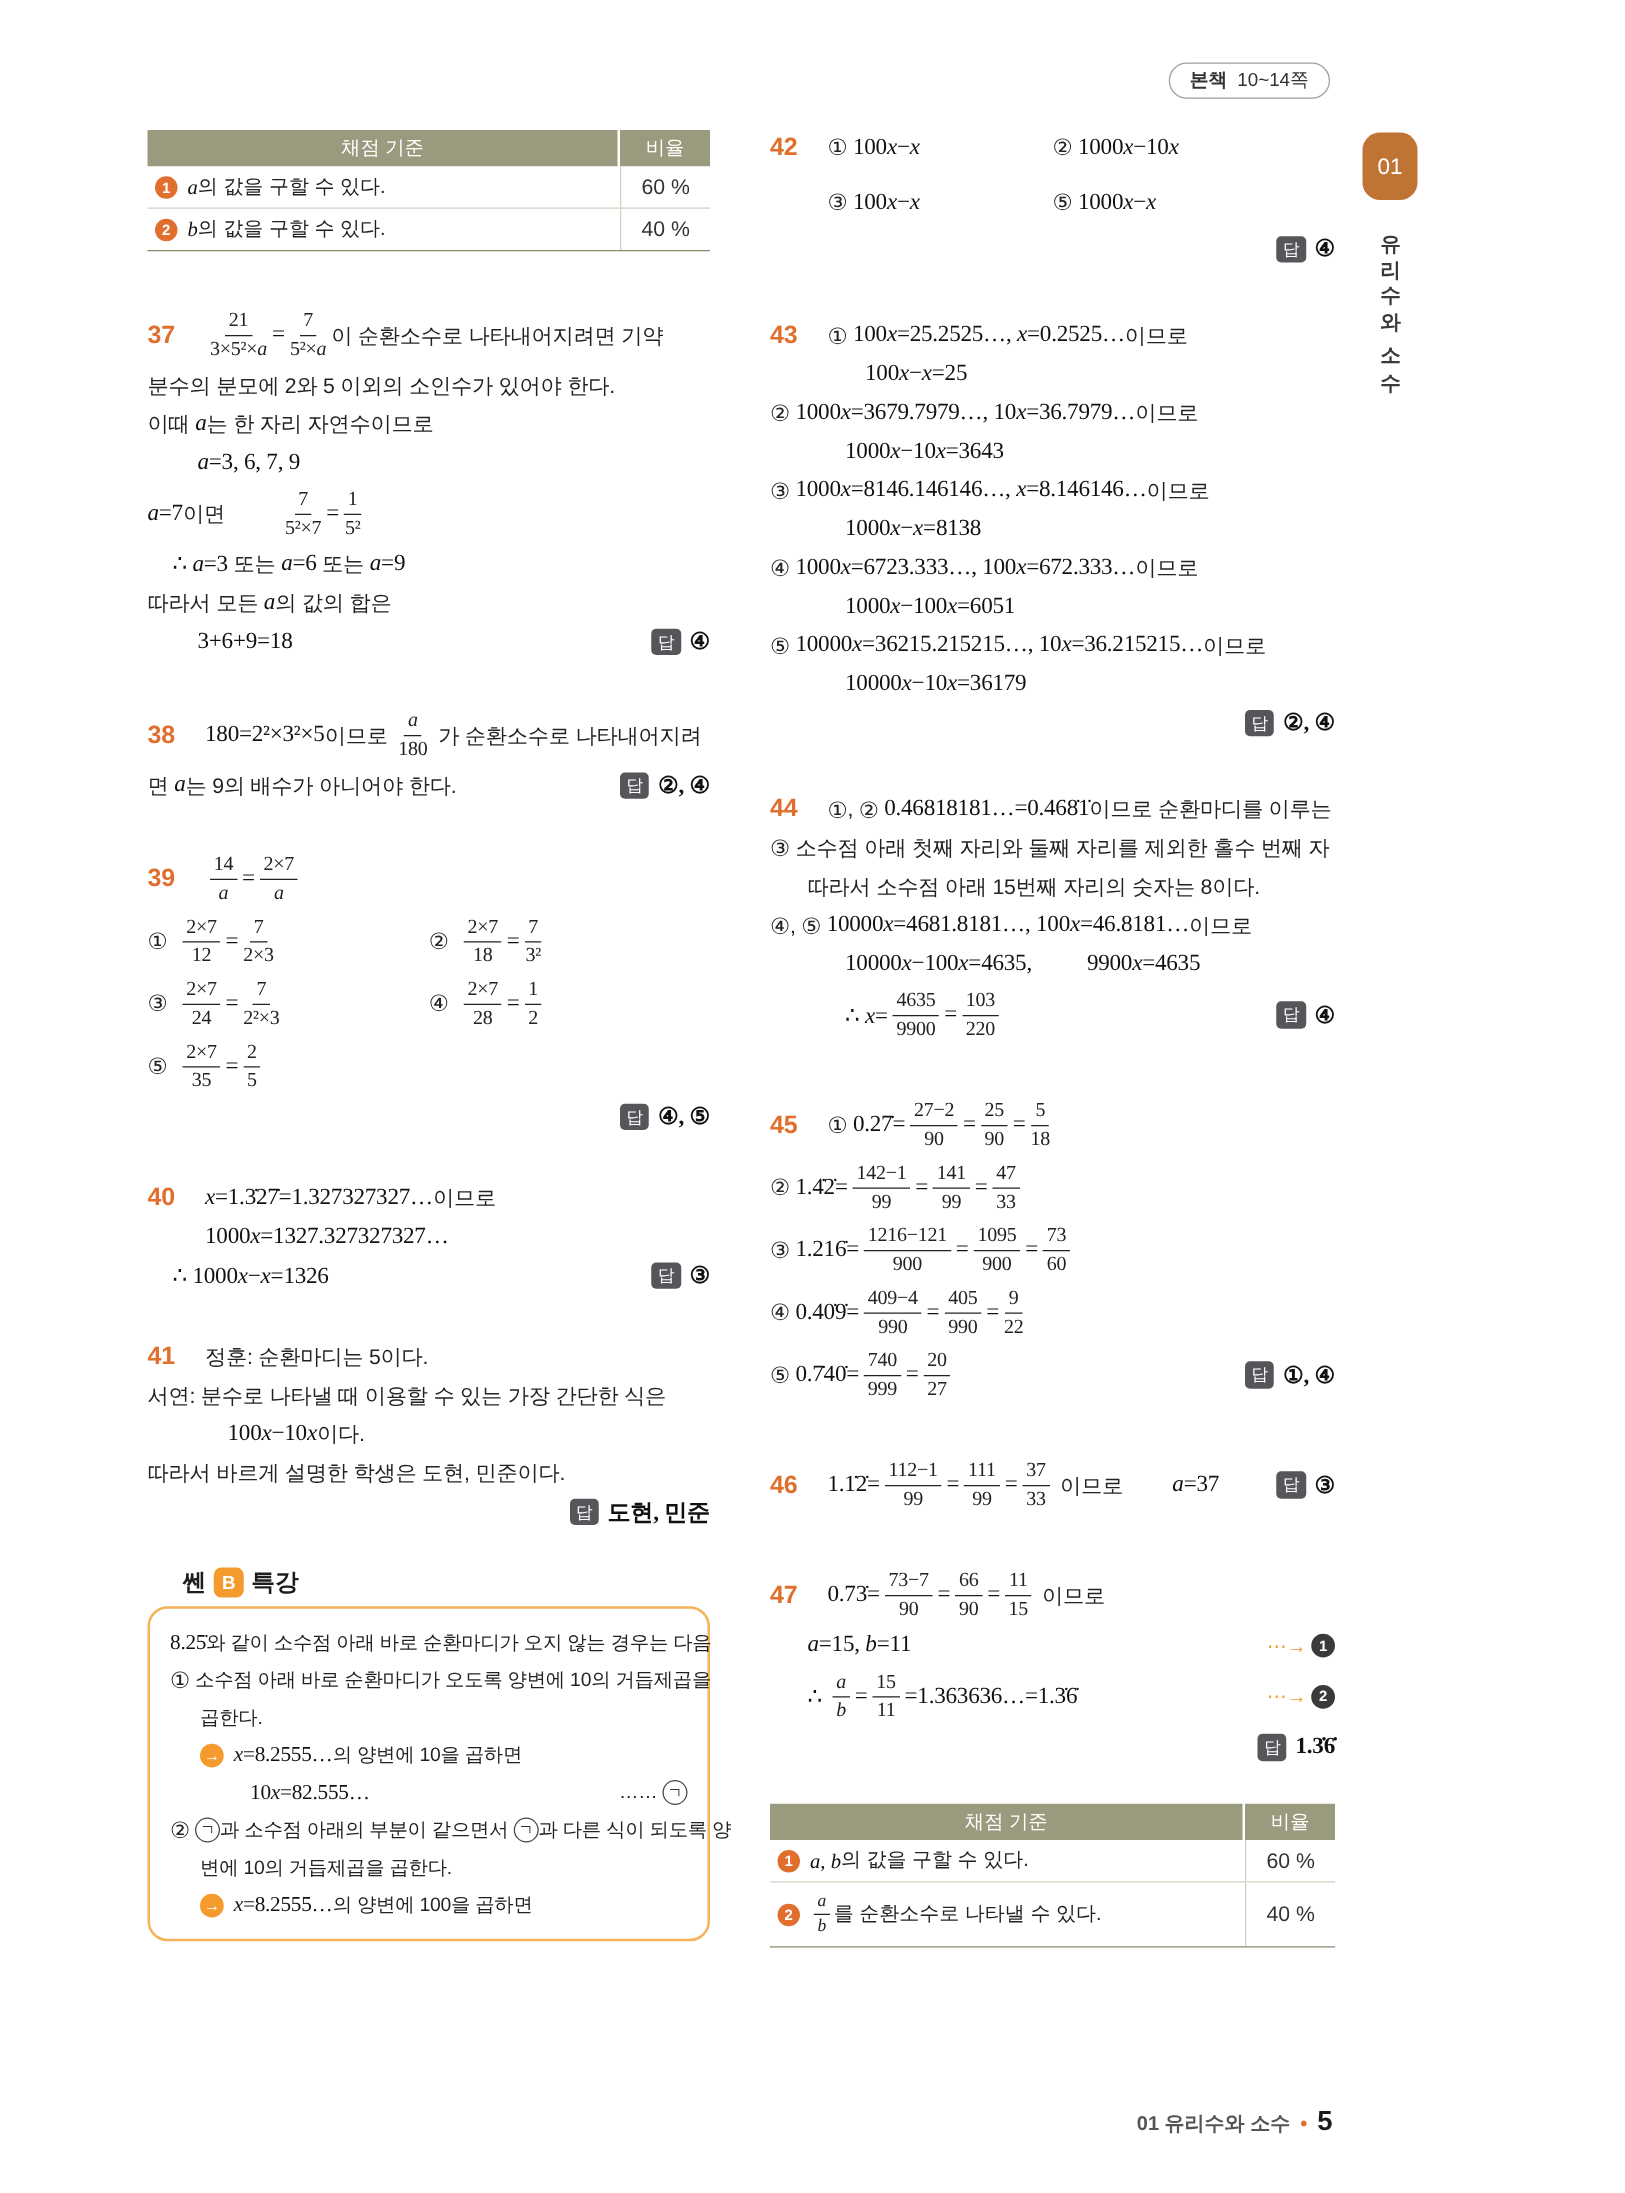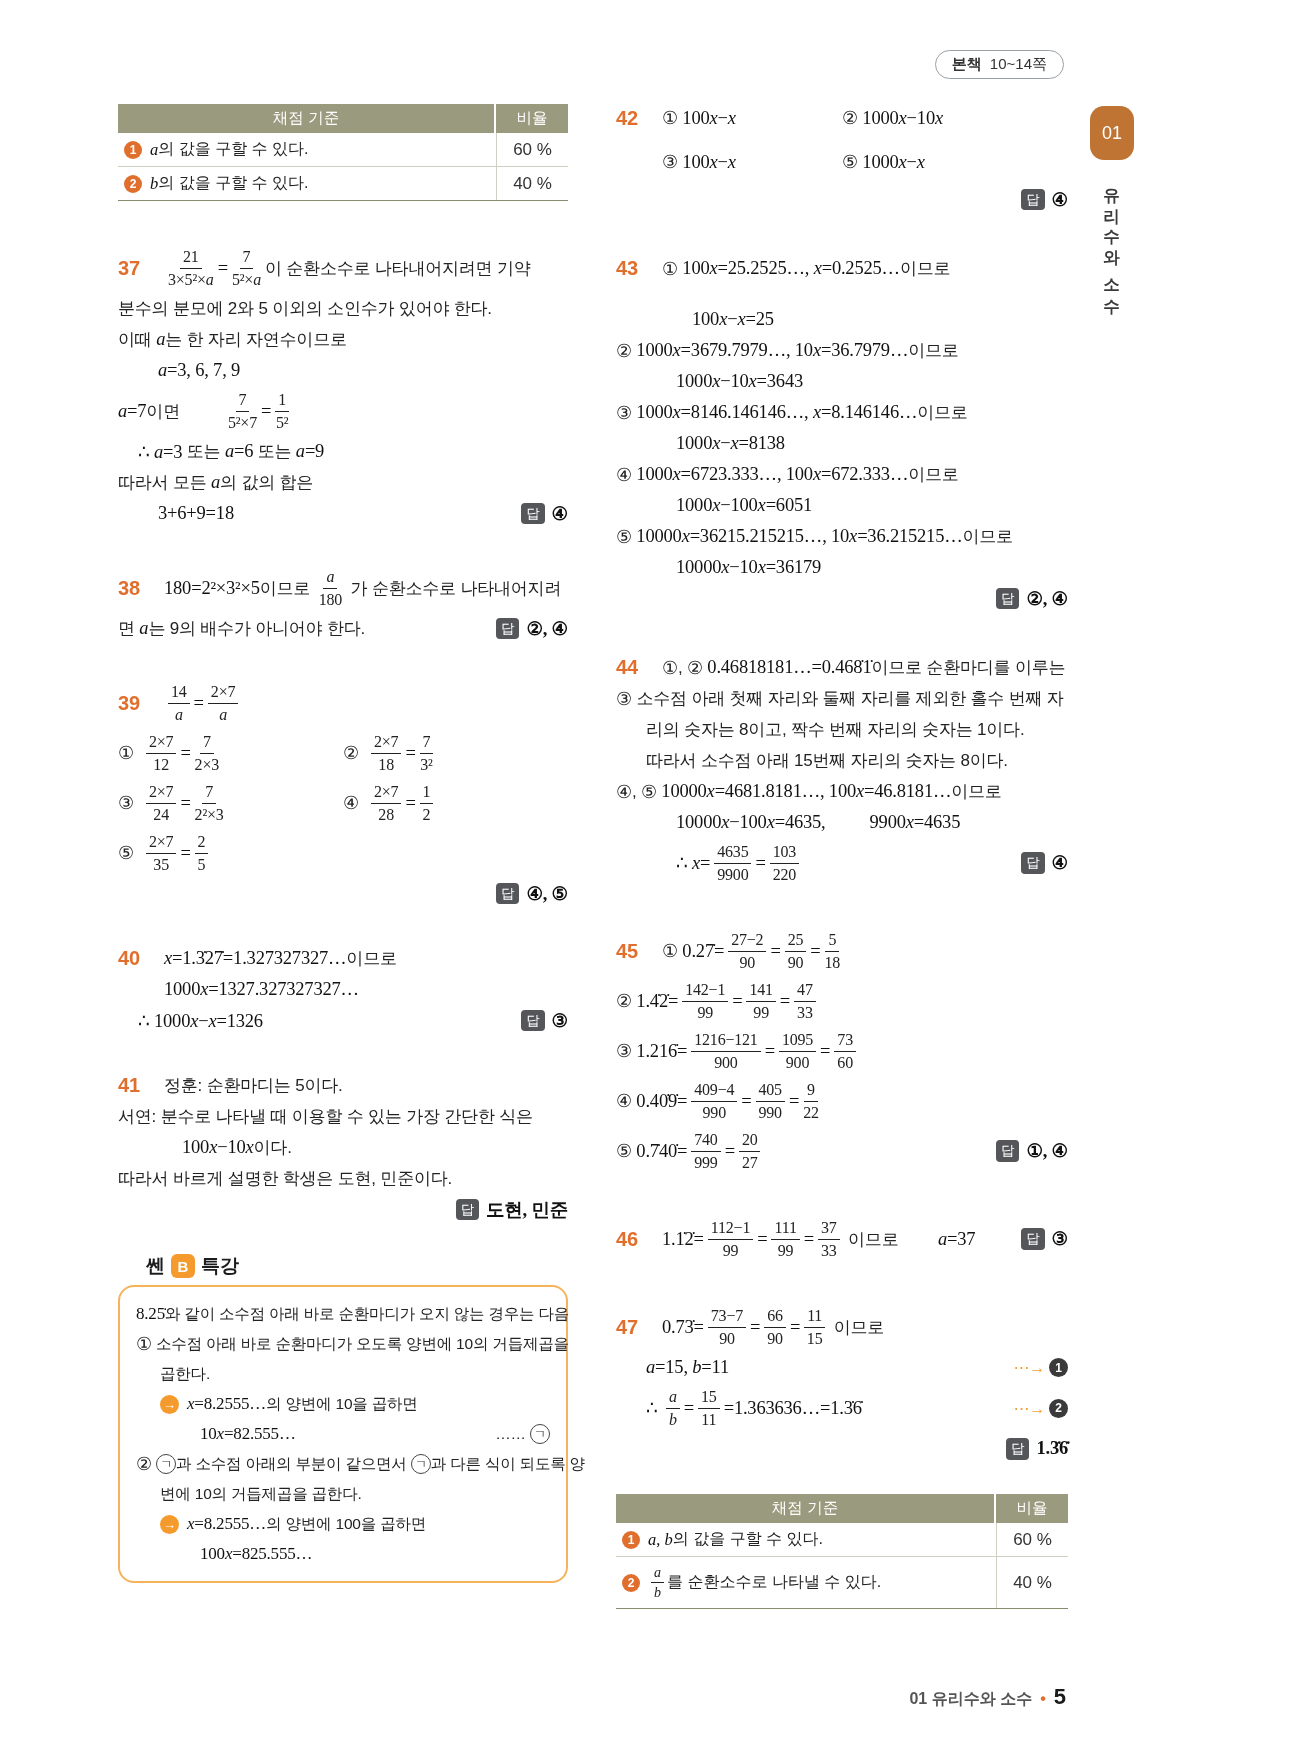--- a/index.html
+++ b/index.html
@@ -325,23 +325,20 @@
             <span class="tk-txt">과 다른 식이 되도록 양</span>
           </div>
           <div class="line" style="padding-left: 24px;">
             <span class="tk-txt">변에 10의 거듭제곱을 곱한다.</span>
           </div>
           <div class="line" style="padding-left: 24px;">
             <span class="tk-oarr">→</span>
             <span class="tk-math"><i>x</i>=8.2555…</span>
             <span class="tk-txt">의 양변에 100을 곱하면</span>
           </div>
-          <div class="line" style="padding-left: 64px;">
-            <span class="tk-math">100<i>x</i>=825.555…</span>
-          </div>
         </div>
       </div>
     </div>
   <div class="pcol pcol-right">
       <div class="prob" style="margin-bottom: 38px;">
         <div class="line cols">
           <div class="opt-col">
             <span class="tk-pnum">42</span>
             <span class="tk-circ">①</span>
             <span class="tk-math"> 100<i>x</i>−<i>x</i></span>
@@ -367,21 +364,21 @@
           <span class="tk-ans"><span class="ans-badge">답</span><span class="ans-val">④</span></span>
         </div>
       </div>
       <div class="prob" style="margin-bottom: 38px;">
         <div class="line">
           <span class="tk-pnum">43</span>
           <span class="tk-circ">①</span>
           <span class="tk-math"> 100<i>x</i>=25.2525…, <i>x</i>=0.2525…</span>
           <span class="tk-txt">이므로</span>
         </div>
-        <div class="line" style="padding-left: 76px; margin-top: 20px;">
+        <div class="line" style="padding-left: 76px;">
           <span class="tk-math">100<i>x</i>−<i>x</i>=25</span>
         </div>
         <div class="line">
           <span class="tk-circ">②</span>
           <span class="tk-math"> 1000<i>x</i>=3679.7979…, 10<i>x</i>=36.7979…</span>
           <span class="tk-txt">이므로</span>
         </div>
         <div class="line" style="padding-left: 60px;">
           <span class="tk-math">1000<i>x</i>−10<i>x</i>=3643</span>
         </div>
@@ -419,23 +416,20 @@
           <span class="tk-pnum">44</span>
           <span class="tk-circ">①</span>
           <span class="tk-txt">, </span>
           <span class="tk-circ">②</span>
           <span class="tk-math"> 0.46818181…=0.468̇1̇</span>
           <span class="tk-txt">이므로 순환마디를 이루는</span>
         </div>
         <div class="line">
           <span class="tk-circ">③</span>
           <span class="tk-txt"> 소수점 아래 첫째 자리와 둘째 자리를 제외한 홀수 번째 자</span>
-        </div>
-        <div class="line" style="padding-left: 30px;">
-          <span class="tk-txt">리의 숫자는 8이고, 짝수 번째 자리의 숫자는 1이다.</span>
         </div>
         <div class="line" style="padding-left: 30px;">
           <span class="tk-txt">따라서 소수점 아래 15번째 자리의 숫자는 8이다.</span>
         </div>
         <div class="line">
           <span class="tk-circ">④</span>
           <span class="tk-txt">, </span>
           <span class="tk-circ">⑤</span>
           <span class="tk-math"> 10000<i>x</i>=4681.8181…, 100<i>x</i>=46.8181…</span>
           <span class="tk-txt">이므로</span>

